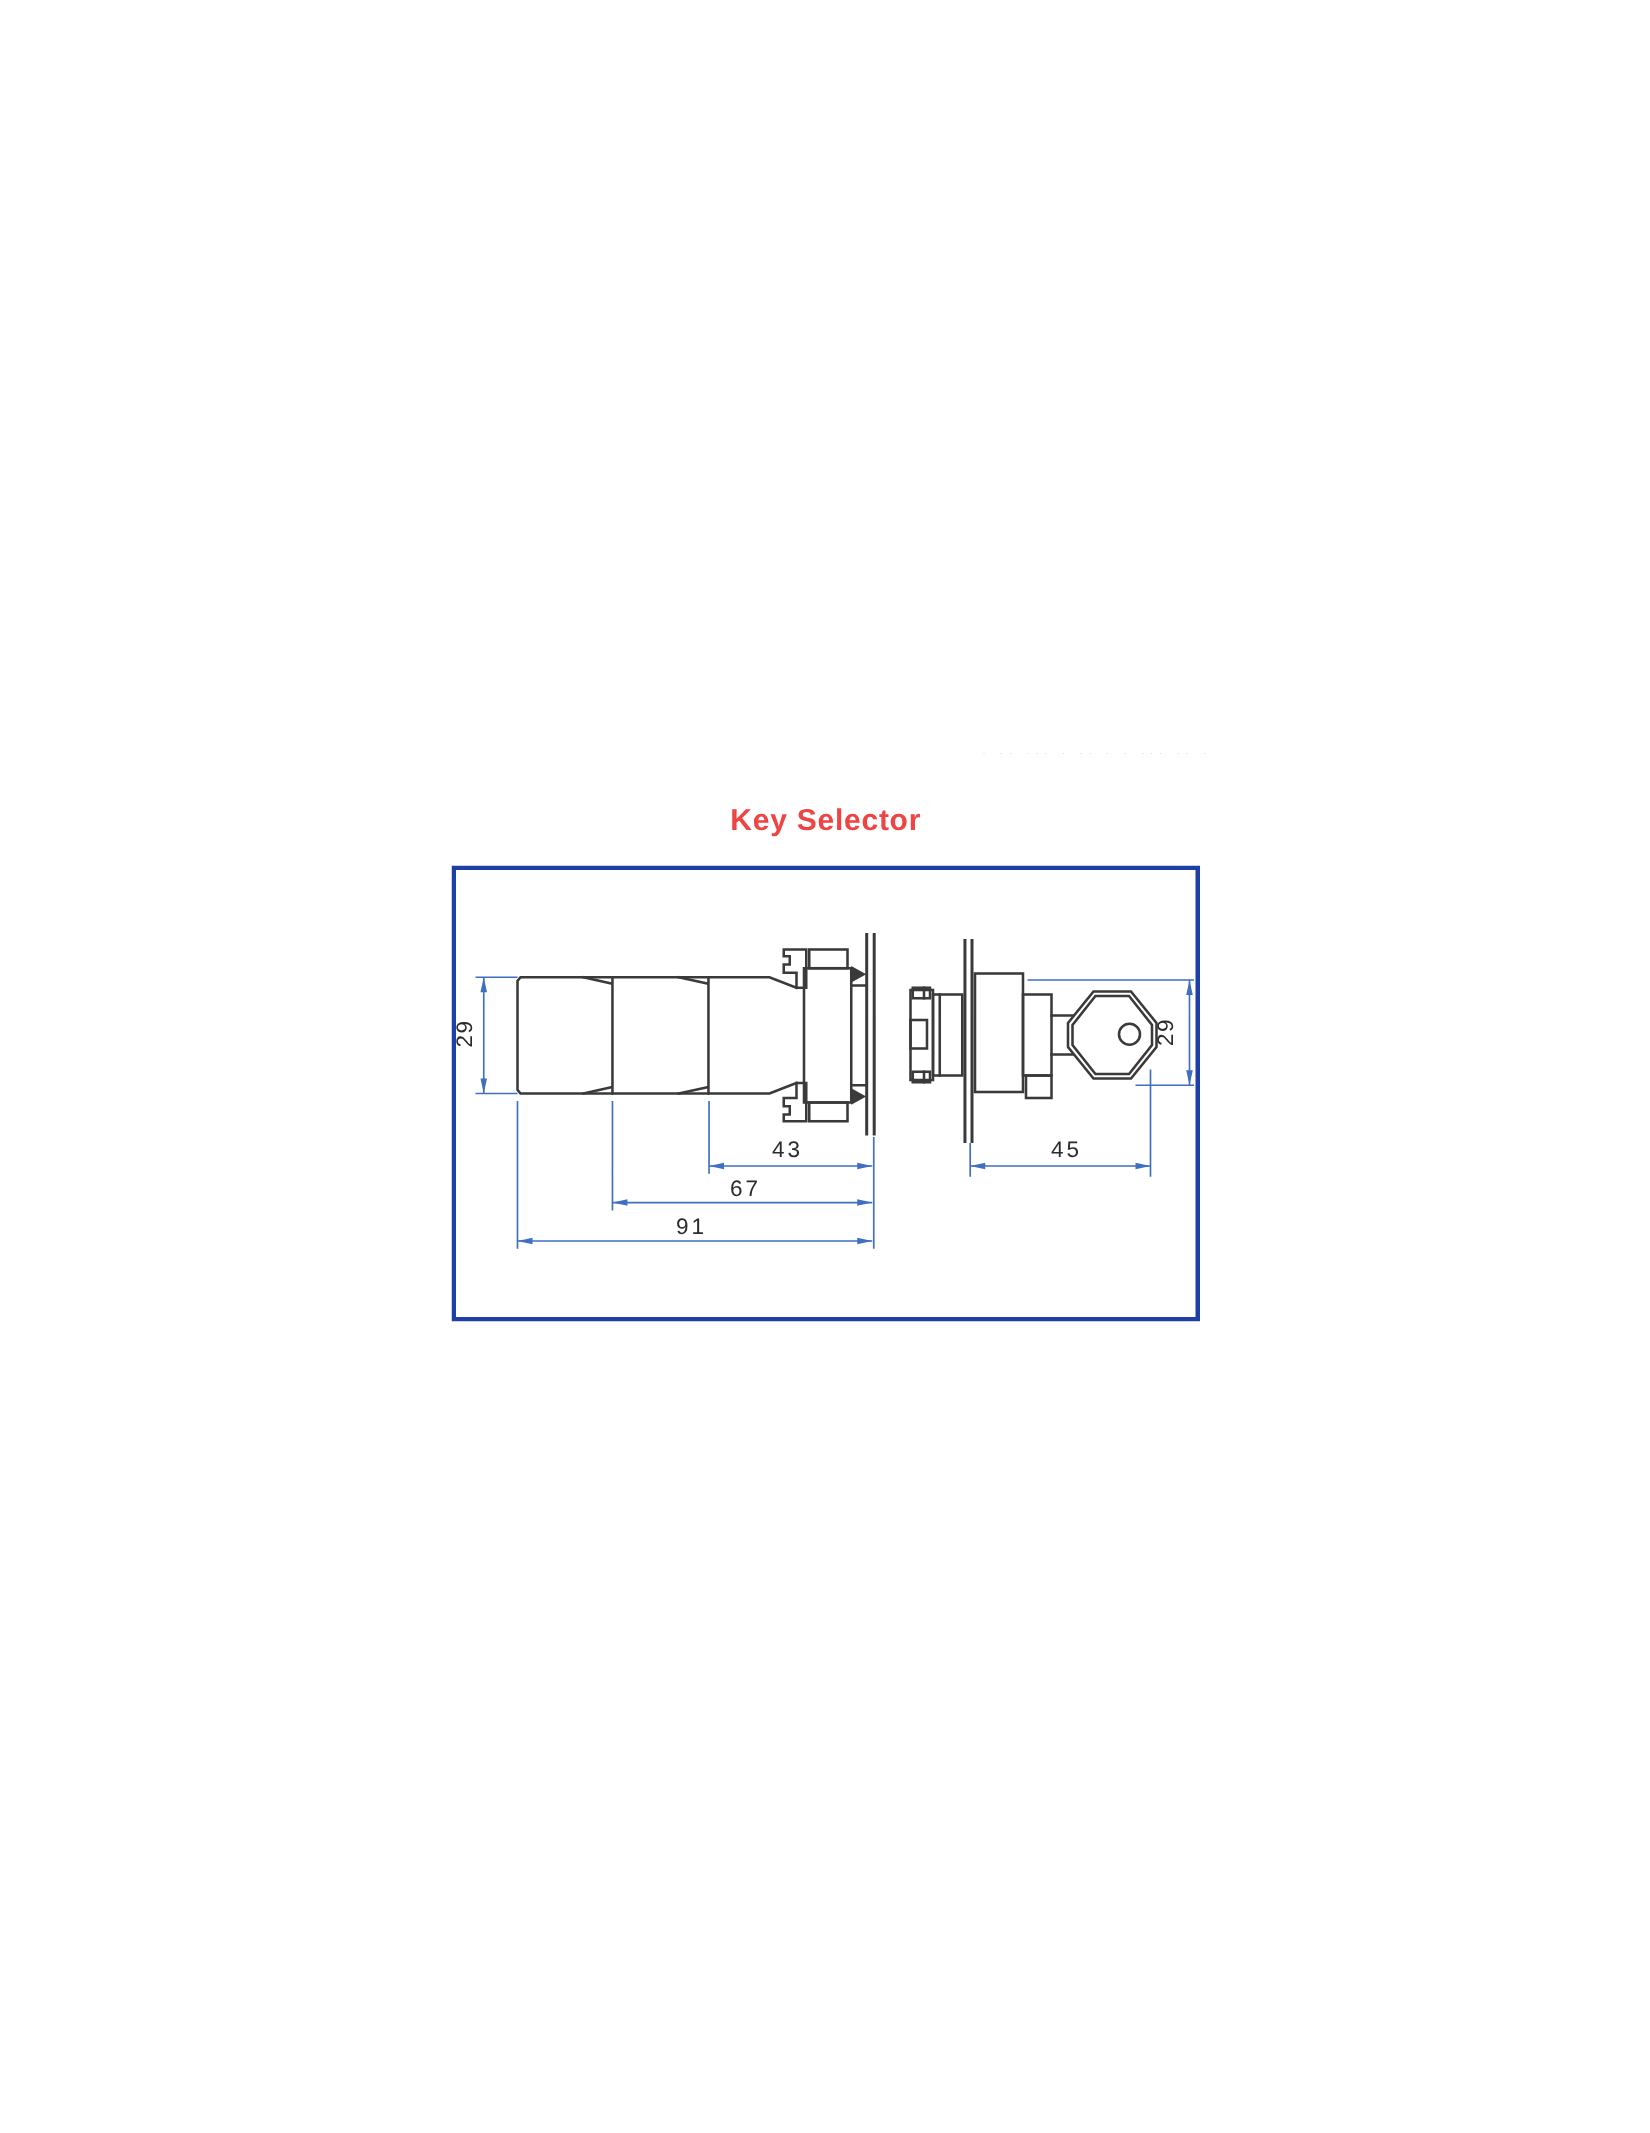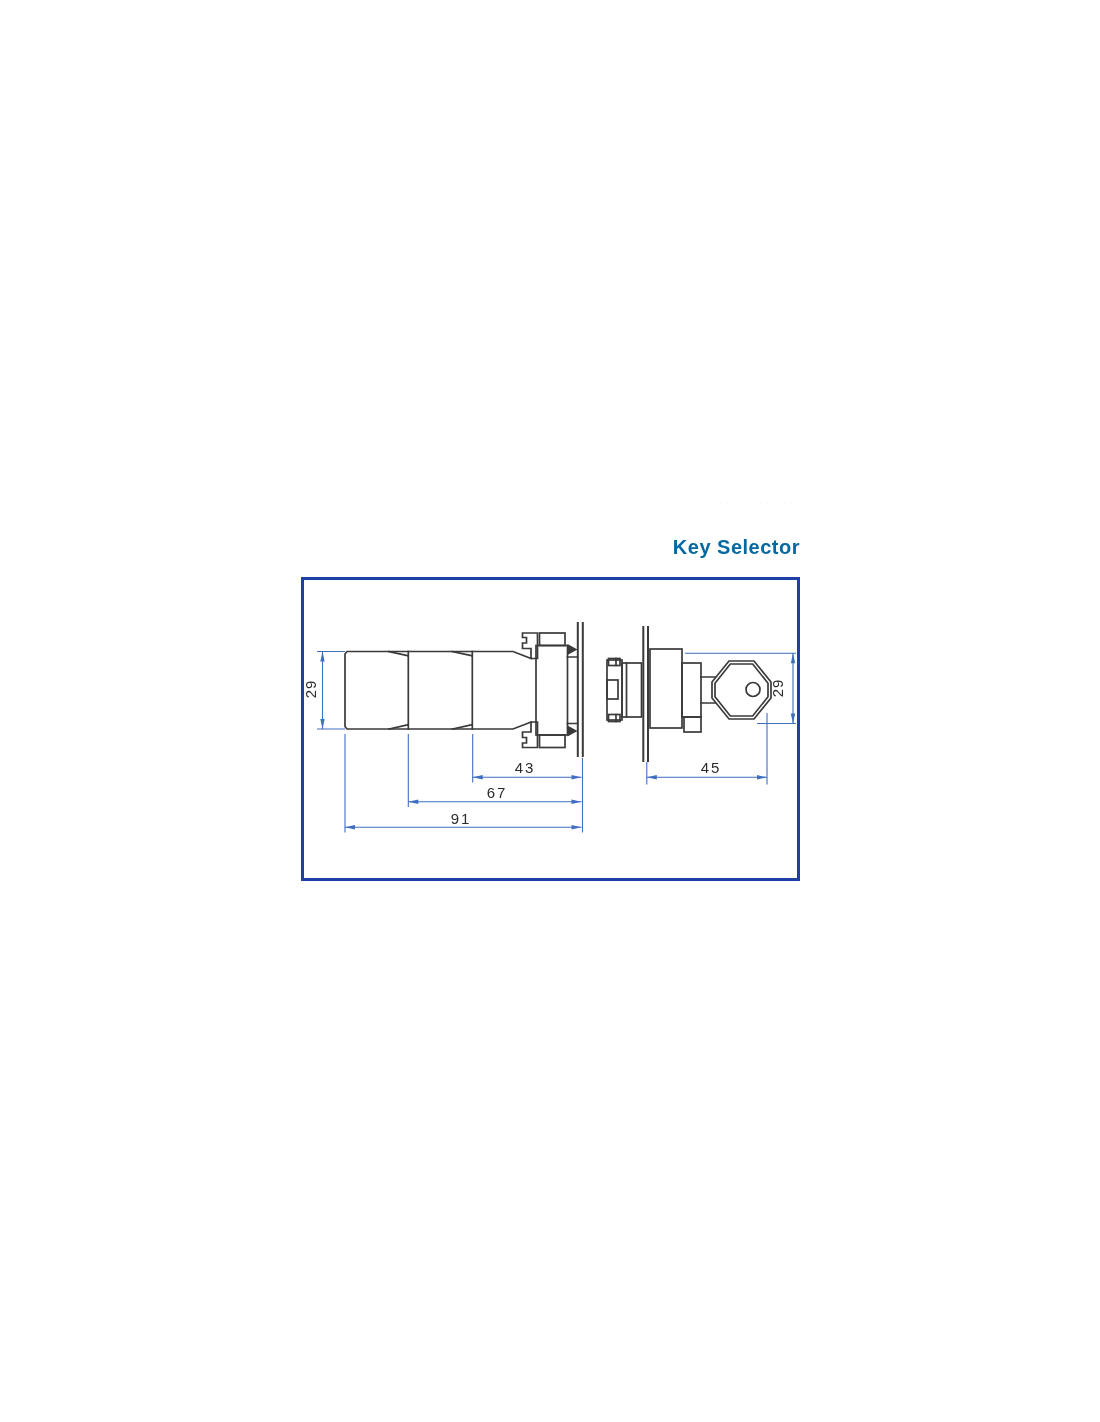--- a/index.html
+++ b/index.html
@@ -7,21 +7,21 @@
     width:1100px;height:1422px;background:#ffffff;position:relative;
     font-family:"Liberation Sans", sans-serif;overflow:hidden;
   }
   .artifact-marks{
     position:absolute;left:655px;top:500px;width:200px;height:12px;
     font-size:6px;letter-spacing:4px;color:#9a9a9a;opacity:.45;
     white-space:nowrap;overflow:hidden;
   }
   .page-title{
     position:absolute;left:301px;top:536px;width:499px;
-    text-align:right;font-size:20px;font-weight:bold;color:#0369a1;
+    text-align:center;font-size:20px;font-weight:bold;color:#ef4444;
     letter-spacing:.5px;
   }
   .frame-svg{position:absolute;left:301px;top:577px;}
   .dline{stroke:#3a3a3a;stroke-width:1.7;fill:none;stroke-linejoin:miter;stroke-linecap:square;}
   .dpanel{stroke:#3a3a3a;stroke-width:2;fill:none;}
   .dfill{fill:#3a3a3a;stroke:none;}
   .blue{stroke:#3f6fc1;stroke-width:1.1;fill:none;stroke-linecap:butt;}
   .bfill{fill:#3f6fc1;stroke:none;}
   .dimtxt{fill:#2b2b2b;font-size:15px;letter-spacing:2px;text-anchor:middle;dominant-baseline:central;font-family:"Liberation Sans",sans-serif;}
   .dimtxt.v{letter-spacing:1px;}

